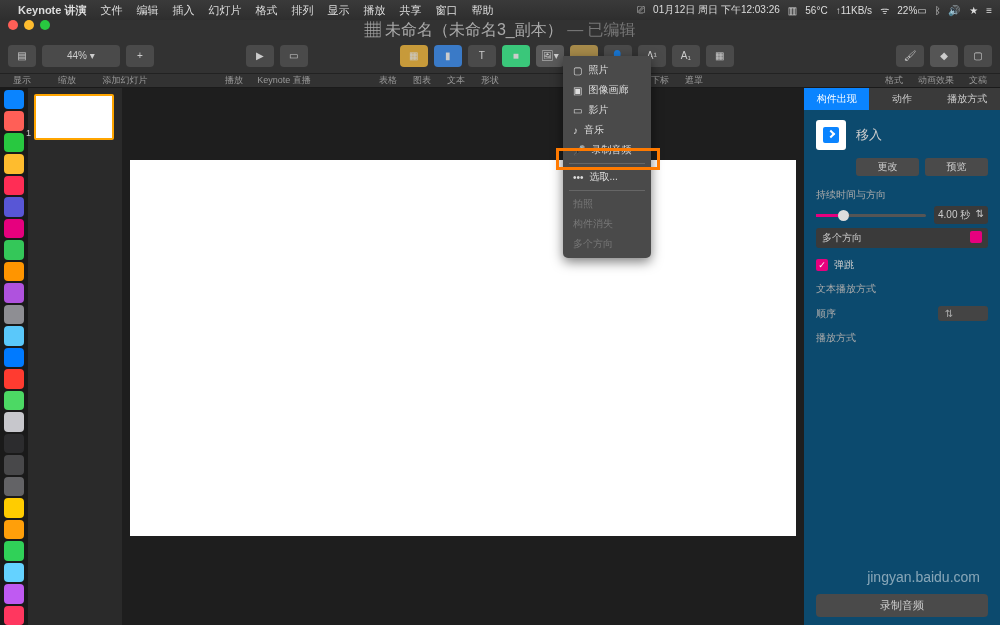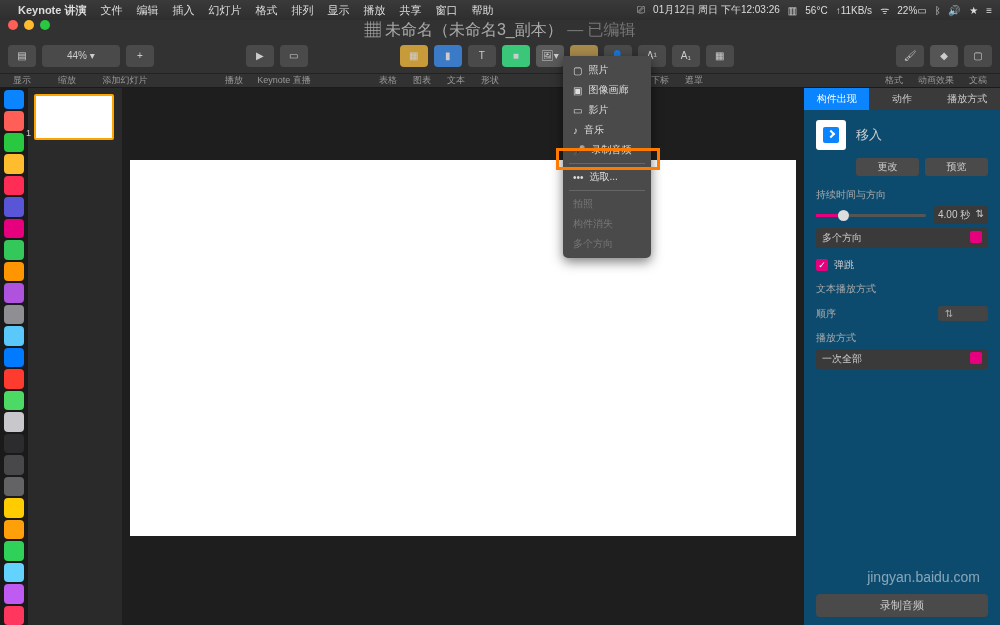--- a/index.html
+++ b/index.html
@@ -241,24 +241,20 @@
       </div>
 
       <div class="section-label">文本播放方式</div>
 
       <div class="section-label" style="display:flex;justify-content:space-between;align-items:flex-end">
         <span>顺序</span>
         <div class="order-select">&nbsp;⇅</div>
       </div>
 
       <div class="section-label">播放方式</div>
-      <div class="select">
-          <span>一次全部</span>
-          <span class="chev"></span>
-        </div>
     </div>
   </div>
 </div>
 
 <div class="dropdown">
   <div class="ditem">
       <span>▢</span>
       <span>照片</span>
     </div>
   <div class="ditem">

